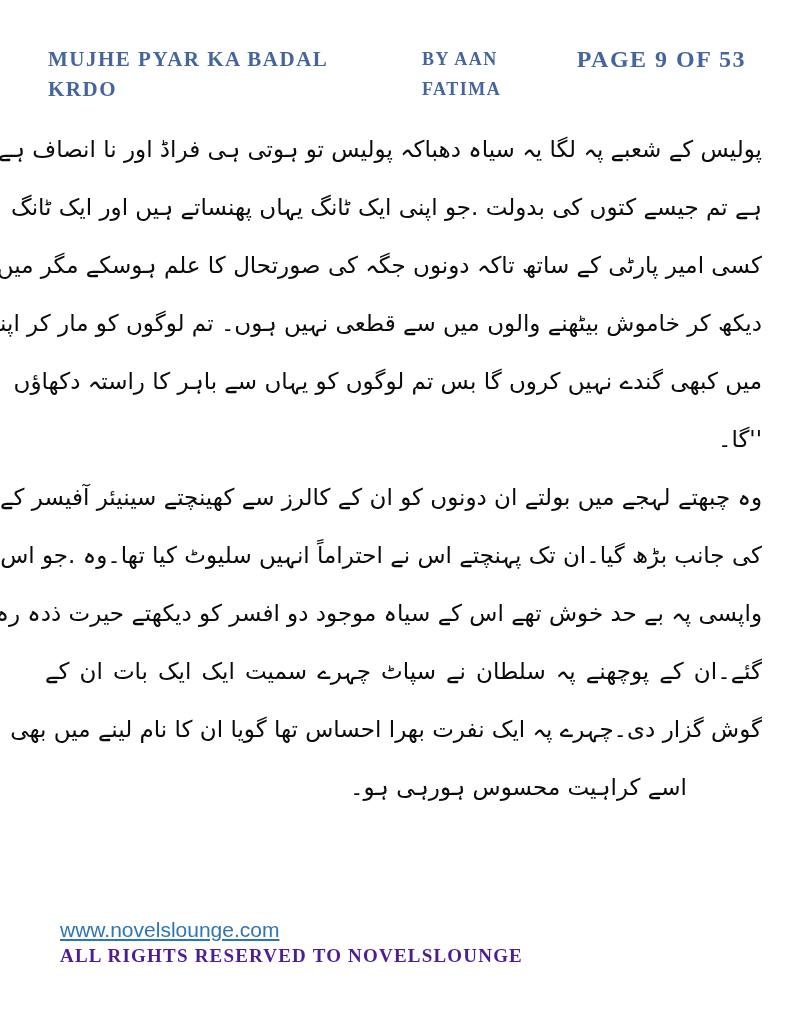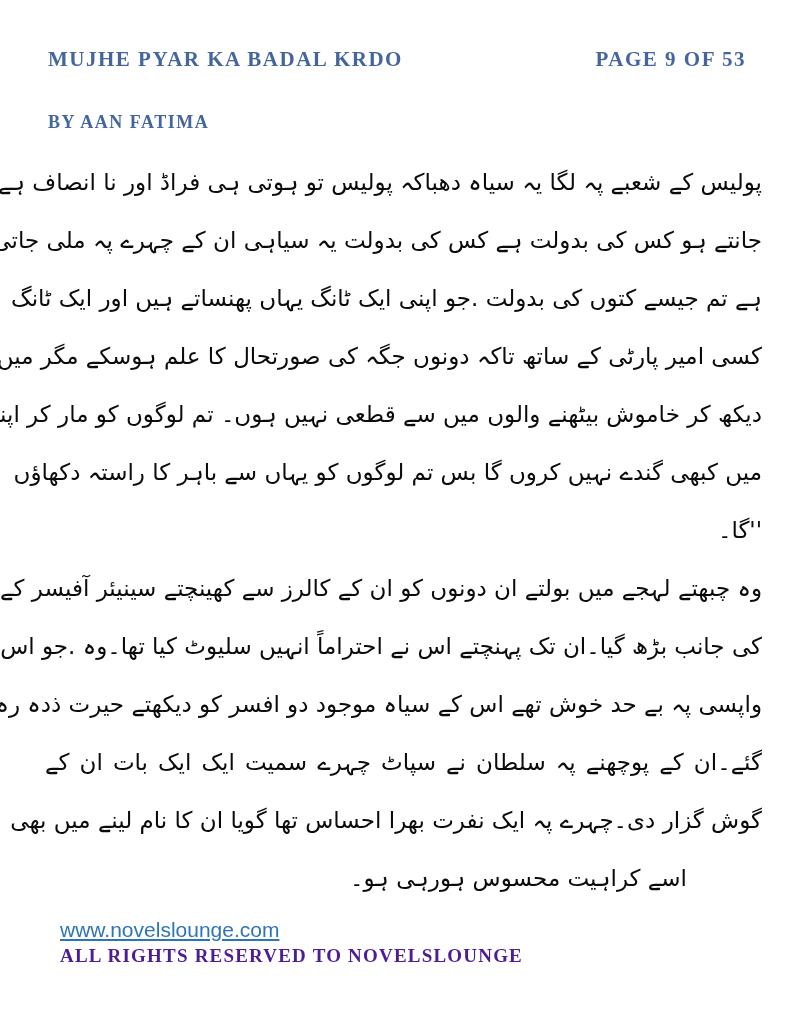--- a/index.html
+++ b/index.html
@@ -17,40 +17,39 @@
   }
   
   .header {
     display: flex;
     justify-content: space-between;
     align-items: flex-start;
     padding: 44px 46px 0 48px;
   }
   .header-left {
     display: flex;
-    flex-direction: column;
     gap: 33px;
   }
   .deco-caps {
     font-family: "Liberation Serif", serif;
     font-weight: bold;
     color: #44659E;
     letter-spacing: 1.5px;
     text-transform: uppercase;
   }
   .header-title {
     font-size: 21px;
     line-height: 30px;
   }
   .header-author {
     font-size: 18px;
     line-height: 30px;
   }
   .page-indicator {
-    font-size: 21px;
+    font-size: 24px;
     line-height: 30px;
     white-space: nowrap;
   }
   
   .body-text {
     direction: rtl;
     padding: 16px 30px 0 45px;
     color: #000000;
   }
   .urdu-line {
@@ -106,21 +105,20 @@
   <div class="header">
     <div class="header-left">
       <span class="deco-caps header-title">MUJHE PYAR KA BADAL KRDO</span>
       <span class="deco-caps header-author">BY AAN FATIMA</span>
     </div>
     <span class="deco-caps page-indicator">PAGE 9 OF 53</span>
   </div>
 
   <div class="body-text" dir="rtl" lang="ur">
     <div class="urdu-line">پولیس کے شعبے پہ لگا یہ سیاہ دھباکہ پولیس تو ہوتی ہی فراڈ اور نا انصاف ہے''</div>
-    <div class="urdu-line">جانتے ہو کس کی بدولت ہے کس کی بدولت یہ سیاہی ان کے چہرے پہ ملی جاتی</div>
     <div class="urdu-line">ہے تم جیسے کتوں کی بدولت .جو اپنی ایک ٹانگ یہاں پھنساتے ہیں اور ایک ٹانگ</div>
     <div class="urdu-line">کسی امیر پارٹی کے ساتھ تاکہ دونوں جگہ کی صورتحال کا علم ہوسکے مگر میں یہ سب</div>
     <div class="urdu-line">دیکھ کر خاموش بیٹھنے والوں میں سے قطعی نہیں ہوں۔ تم لوگوں کو مار کر اپنے ہاتھ</div>
     <div class="urdu-line">میں کبھی گندے نہیں کروں گا بس تم لوگوں کو یہاں سے باہر کا راستہ دکھاؤں</div>
     <div class="urdu-line align-start">''گا۔</div>
     <div class="urdu-line">وہ چبھتے لہجے میں بولتے ان دونوں کو ان کے کالرز سے کھینچتے سینیئر آفیسر کے روم</div>
     <div class="urdu-line">کی جانب بڑھ گیا۔ان تک پہنچتے اس نے احتراماً انہیں سلیوٹ کیا تھا۔وہ .جو اس کی</div>
     <div class="urdu-line">واپسی پہ بے حد خوش تھے اس کے سیاہ موجود دو افسر کو دیکھتے حیرت ذدہ رہ</div>
     <div class="urdu-line">گئے۔ان کے پوچھنے پہ سلطان نے سپاٹ چہرے سمیت ایک ایک بات ان کے</div>
     <div class="urdu-line">گوش گزار دی۔چہرے پہ ایک نفرت بھرا احساس تھا گویا ان کا نام لینے میں بھی</div>

